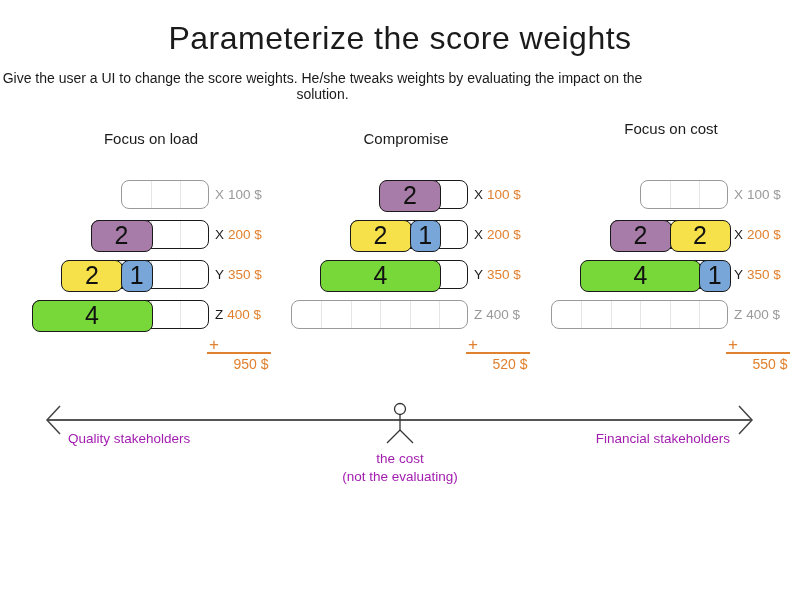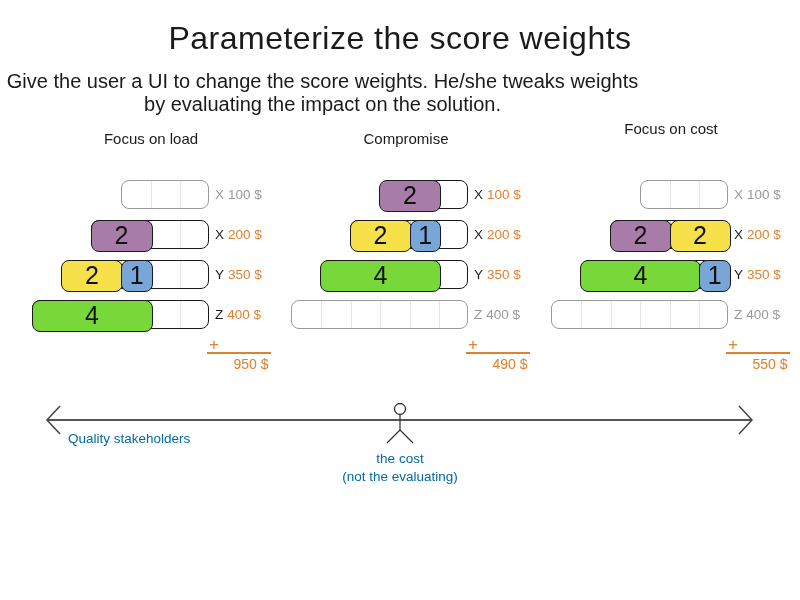--- a/index.html
+++ b/index.html
@@ -2,37 +2,37 @@
 <html style="--orange: #e0812f; --gray: #999999;"><head>
 <meta charset="utf-8">
 <style>
   html,body{margin:0;padding:0;background:#fff;}
   #canvas{
     position:relative;width:800px;height:600px;background:#ffffff;overflow:hidden;
     font-family:"Liberation Sans","DejaVu Sans",sans-serif;color:#1a1a1a;
   }
   .abs{position:absolute;}
   #main-title{left:0;top:20px;width:800px;text-align:center;font-size:32px;font-weight:400;letter-spacing:0.5px;}
-  #subtitle{left:0;top:70px;width:645px;text-align:center;font-size:20px;}
+  #subtitle{left:0;top:70px;width:645px;text-align:center;font-size:14px;}
   .col-title{position:absolute;text-align:center;font-size:15px;}
   .bar{position:absolute;background:#fff;border:1.5px solid #1a1a1a;border-radius:8px;box-sizing:border-box;}
   .bar.inactive{border:1px solid #9a9a9a;}
   .cell-div{position:absolute;top:0;bottom:0;width:1px;background:#e5e5e5;}
   .block{position:absolute;top:-1.5px;height:32px;border:1.5px solid #1a1a1a;border-radius:8px;
          box-sizing:border-box;display:flex;align-items:center;justify-content:center;
          font-size:25px;color:#111;}
   .row-label{position:absolute;font-size:13.5px;white-space:nowrap;}
   .row-label .letter{color:#1a1a1a;}
   .row-label .price{color:var(--orange);margin-left:4px;}
   .row-label.dim .letter,.row-label.dim .price{color:var(--gray);}
   .plus{position:absolute;color:var(--orange);font-size:17px;}
   .sumline{position:absolute;width:64px;height:1.5px;background:var(--orange);}
   .total{position:absolute;width:64px;padding-left:12px;box-sizing:content-box;text-align:center;
          color:var(--orange);font-size:14px;}
-  .axis-label{position:absolute;font-size:13.5px;color:#0369a1;}
+  .axis-label{position:absolute;font-size:13.5px;color:#a21caf;}
   #figure-caption-1,#figure-caption-2{left:300px;width:200px;text-align:center;}
   #figure-caption-1{top:451px;}
   #figure-caption-2{top:469px;}
   #quality-label{left:68px;top:431px;}
   #financial-label{left:530px;top:431px;width:200px;text-align:right;}
   #axis-svg{left:0;top:0;pointer-events:none;}
 </style>
 </head>
 <body>
 
@@ -101,21 +101,21 @@
       <div class="bar inactive" style="left: 291px; top: 300px; width: 177px; height: 29px;">
         <div class="cell-div" style="left: 29px;"></div>
         <div class="cell-div" style="left: 58.5px;"></div>
         <div class="cell-div" style="left: 88px;"></div>
         <div class="cell-div" style="left: 117.5px;"></div>
         <div class="cell-div" style="left: 147px;"></div>
       </div>
       <div class="row-label dim" style="left: 474px; top: 306.5px;"><span class="letter">Z</span><span class="price">400 $</span></div>
       <div class="plus" style="left: 468px; top: 335px;">+</div>
       <div class="sumline" style="left: 466px; top: 352px;"></div>
-      <div class="total" style="left: 466px; top: 356px;">490 $</div>
+      <div class="total" style="left: 466px; top: 356px;">520 $</div>
       <div class="col-title" style="left: 561px; top: 120px; width: 220px;">Focus on cost</div>
       <div class="bar inactive" style="left: 639.5px; top: 180px; width: 88.5px; height: 29px;">
         <div class="cell-div" style="left: 29px;"></div>
         <div class="cell-div" style="left: 58.5px;"></div>
       </div>
       <div class="row-label dim" style="left: 734px; top: 186.5px;"><span class="letter">X</span><span class="price">100 $</span></div>
       <div class="bar active" style="left: 610px; top: 220px; width: 118px; height: 29px;">
         <div class="cell-div" style="left: 29px;"></div>
         <div class="cell-div" style="left: 58.5px;"></div>
         <div class="cell-div" style="left: 88px;"></div>
@@ -151,15 +151,16 @@
     <polyline points="739,406 752,420 739,434" fill="none" stroke="#444444" stroke-width="1.5"></polyline>
     <g>
       <circle cx="400" cy="409" r="5.5" fill="#ffffff" stroke="#333333" stroke-width="1.3"></circle>
       <line x1="400" y1="414.5" x2="400" y2="430" stroke="#333333" stroke-width="1.3"></line>
       <line x1="400" y1="430" x2="387" y2="443" stroke="#333333" stroke-width="1.3"></line>
       <line x1="400" y1="430" x2="413" y2="443" stroke="#333333" stroke-width="1.3"></line>
     </g>
   </svg>
 
   <div class="abs axis-label" id="quality-label">Quality stakeholders</div>
+  <div class="abs axis-label" id="financial-label">Financial stakeholders</div>
   <div class="abs axis-label" id="figure-caption-1">the cost</div>
   <div class="abs axis-label" id="figure-caption-2">(not the evaluating)</div>
 </div>
 
 </body></html>

